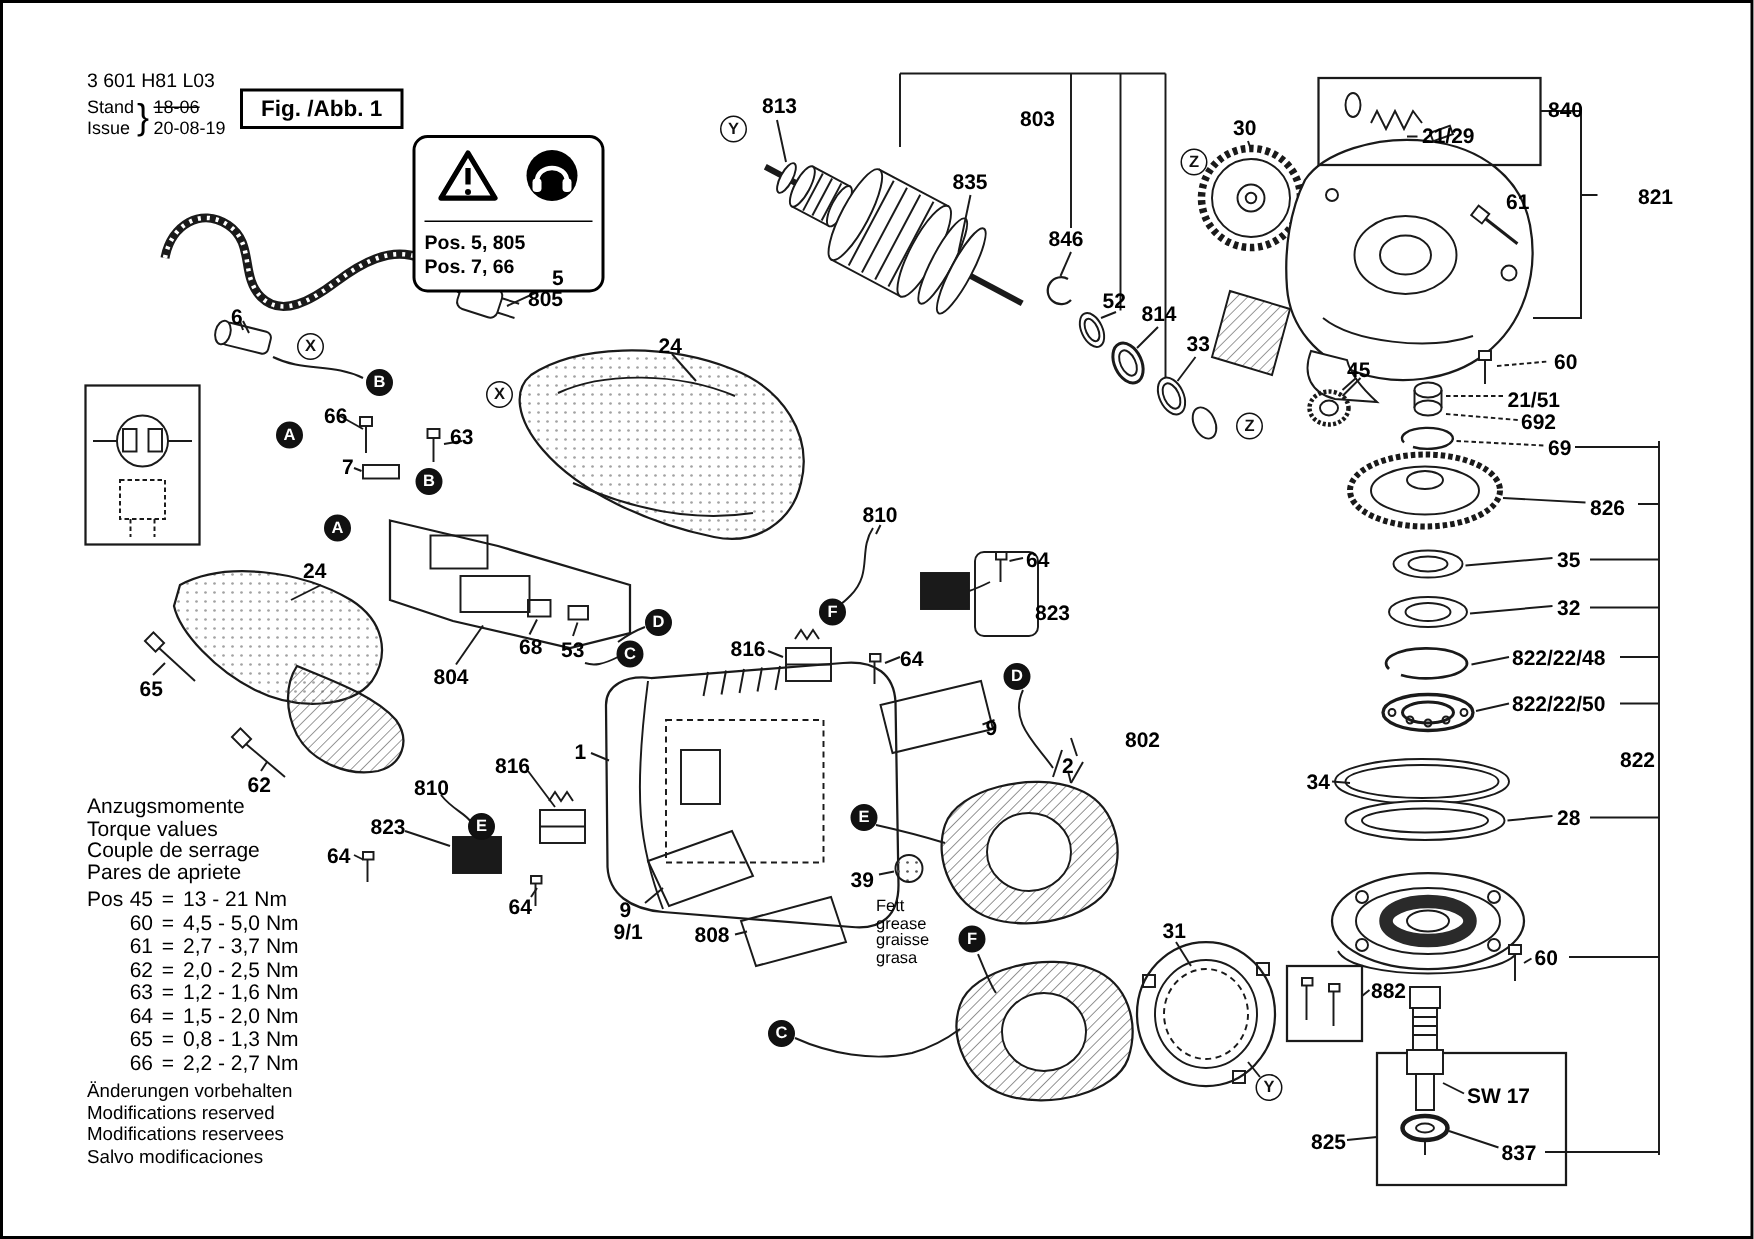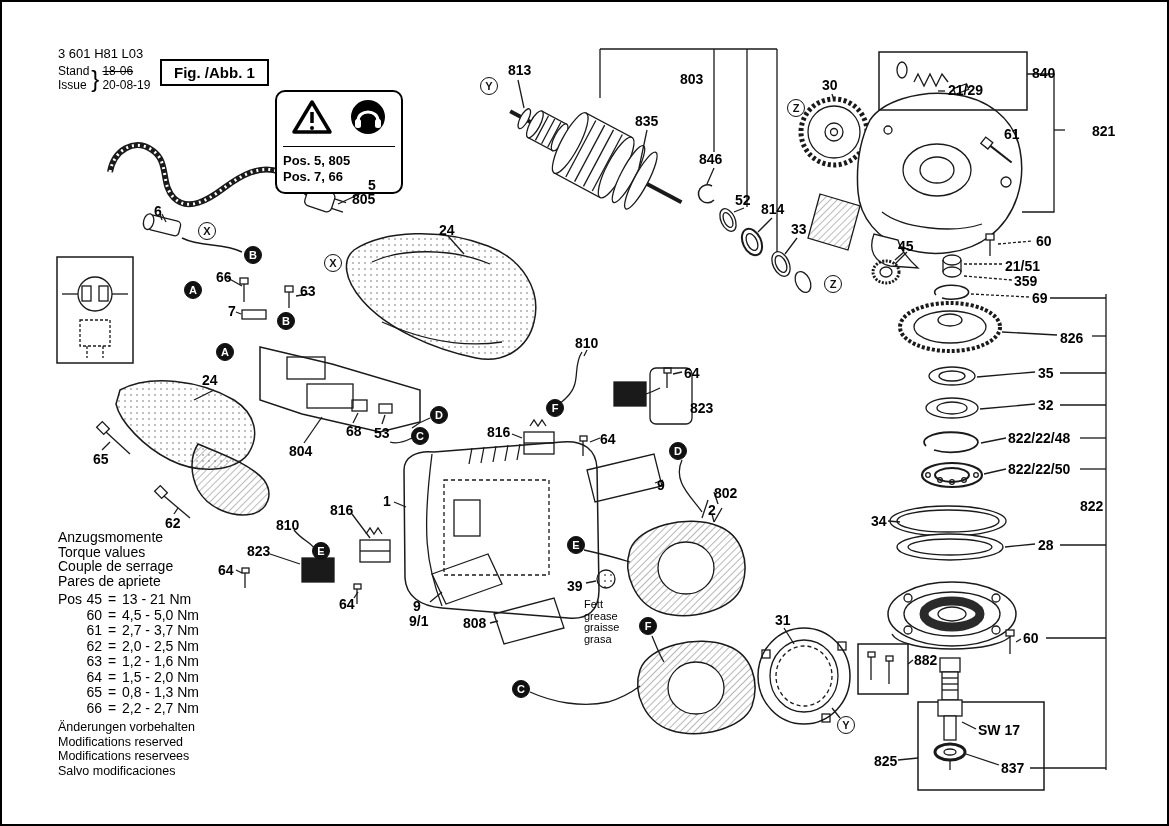--- a/index.html
+++ b/index.html
@@ -551,38 +551,38 @@
       <div class="part-label" style="left: 733px; top: 191px;">52</div>
       <div class="part-label" style="left: 759px; top: 200px;">814</div>
       <div class="part-label" style="left: 789px; top: 220px;">33</div>
       <div class="part-label" style="left: 820px; top: 76px;">30</div>
       <div class="part-label" style="left: 946px; top: 81px;">21/29</div>
       <div class="part-label" style="left: 1030px; top: 64px;">840</div>
       <div class="part-label" style="left: 1090px; top: 122px;">821</div>
       <div class="part-label" style="left: 1002px; top: 125px;">61</div>
       <div class="part-label" style="left: 1034px; top: 232px;">60</div>
       <div class="part-label" style="left: 1003px; top: 257px;">21/51</div>
-      <div class="part-label" style="left: 1012px; top: 272px;">359</div>
+      <div class="part-label" style="left: 1012px; top: 272px;">692</div>
       <div class="part-label" style="left: 896px; top: 237px;">45</div>
       <div class="part-label" style="left: 1030px; top: 289px;">69</div>
       <div class="part-label" style="left: 1058px; top: 329px;">826</div>
       <div class="part-label" style="left: 1036px; top: 364px;">35</div>
       <div class="part-label" style="left: 1036px; top: 396px;">32</div>
       <div class="part-label" style="left: 1006px; top: 429px;">822/22/48</div>
       <div class="part-label" style="left: 1006px; top: 460px;">822/22/50</div>
       <div class="part-label" style="left: 1078px; top: 497px;">822</div>
       <div class="part-label" style="left: 869px; top: 512px;">34</div>
       <div class="part-label" style="left: 1036px; top: 536px;">28</div>
       <div class="part-label" style="left: 573px; top: 334px;">810</div>
       <div class="part-label" style="left: 682px; top: 364px;">64</div>
       <div class="part-label" style="left: 688px; top: 399px;">823</div>
       <div class="part-label" style="left: 485px; top: 423px;">816</div>
       <div class="part-label" style="left: 598px; top: 430px;">64</div>
       <div class="part-label" style="left: 655px; top: 476px;">9</div>
-      <div class="part-label" style="left: 712px; top: 484px;">802</div>
+      <div class="part-label" style="left: 748px; top: 484px;">802</div>
       <div class="part-label" style="left: 706px; top: 501px;">2</div>
       <div class="part-label" style="left: 381px; top: 492px;">1</div>
       <div class="part-label" style="left: 274px; top: 516px;">810</div>
       <div class="part-label" style="left: 245px; top: 542px;">823</div>
       <div class="part-label" style="left: 216px; top: 561px;">64</div>
       <div class="part-label" style="left: 328px; top: 501px;">816</div>
       <div class="part-label" style="left: 337px; top: 595px;">64</div>
       <div class="part-label" style="left: 411px; top: 597px;">9</div>
       <div class="part-label" style="left: 407px; top: 612px;">9/1</div>
       <div class="part-label" style="left: 461px; top: 614px;">808</div>

